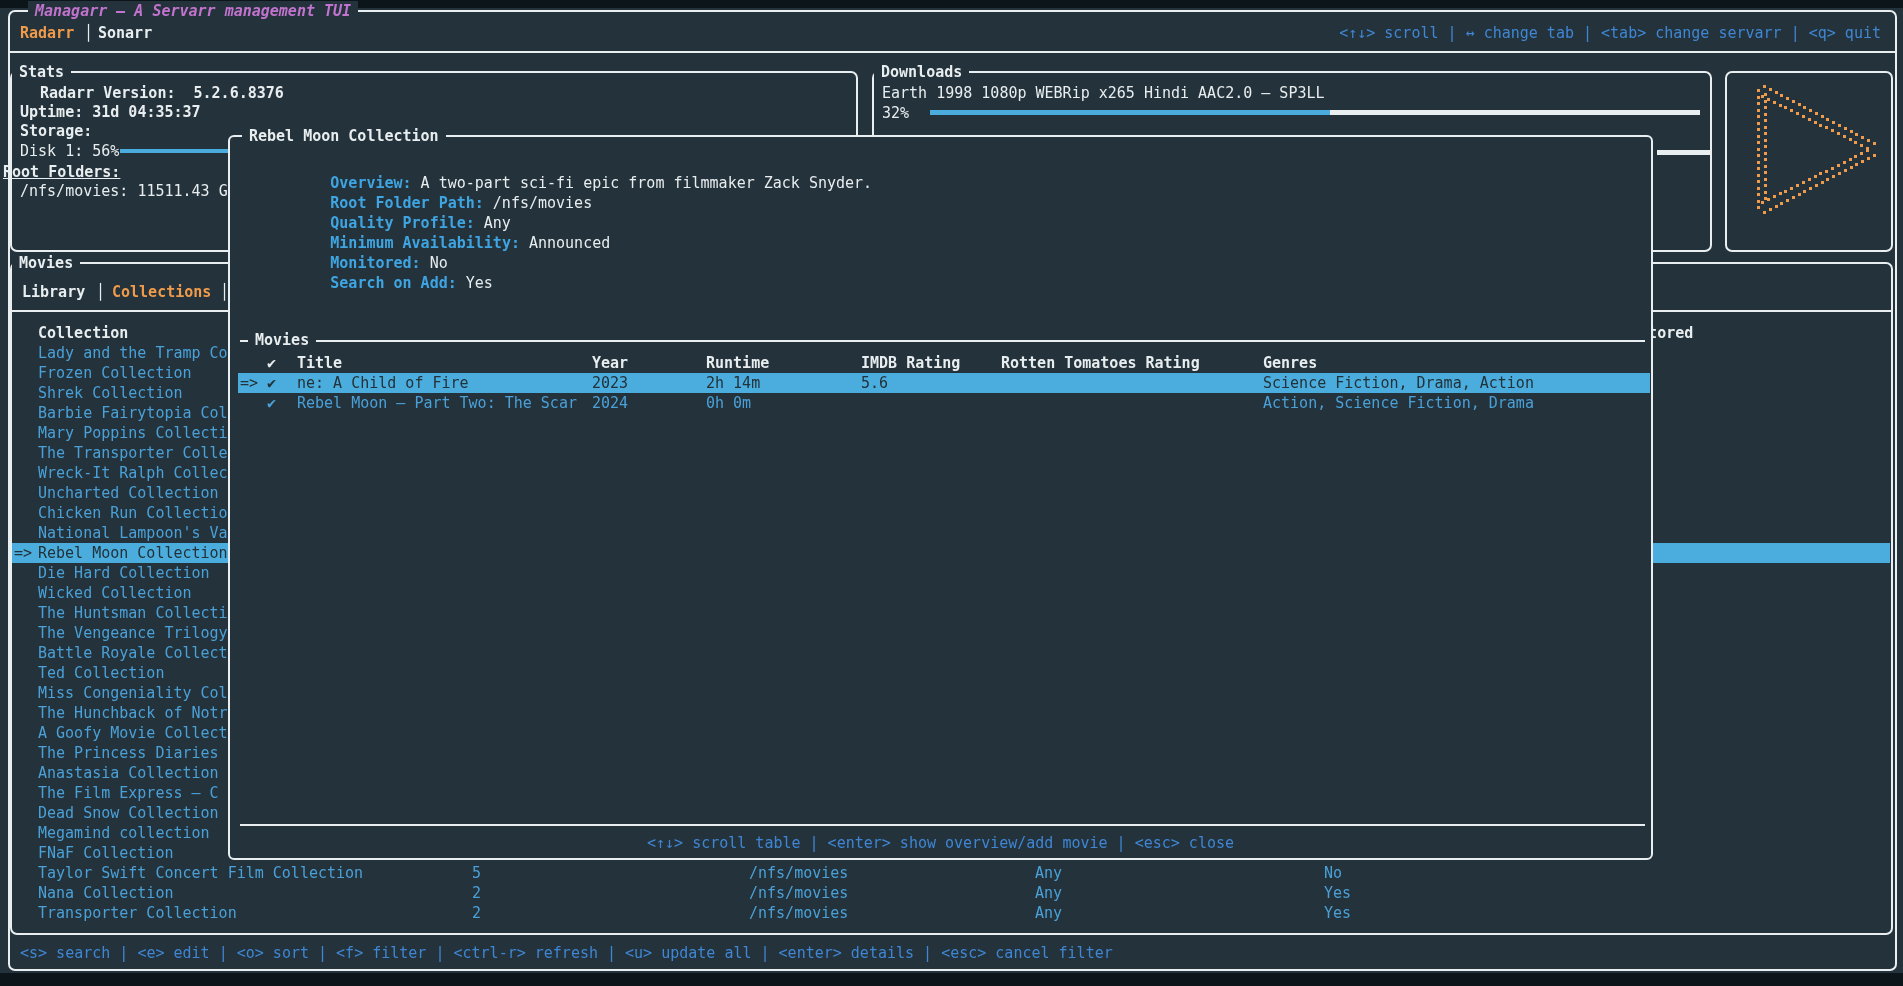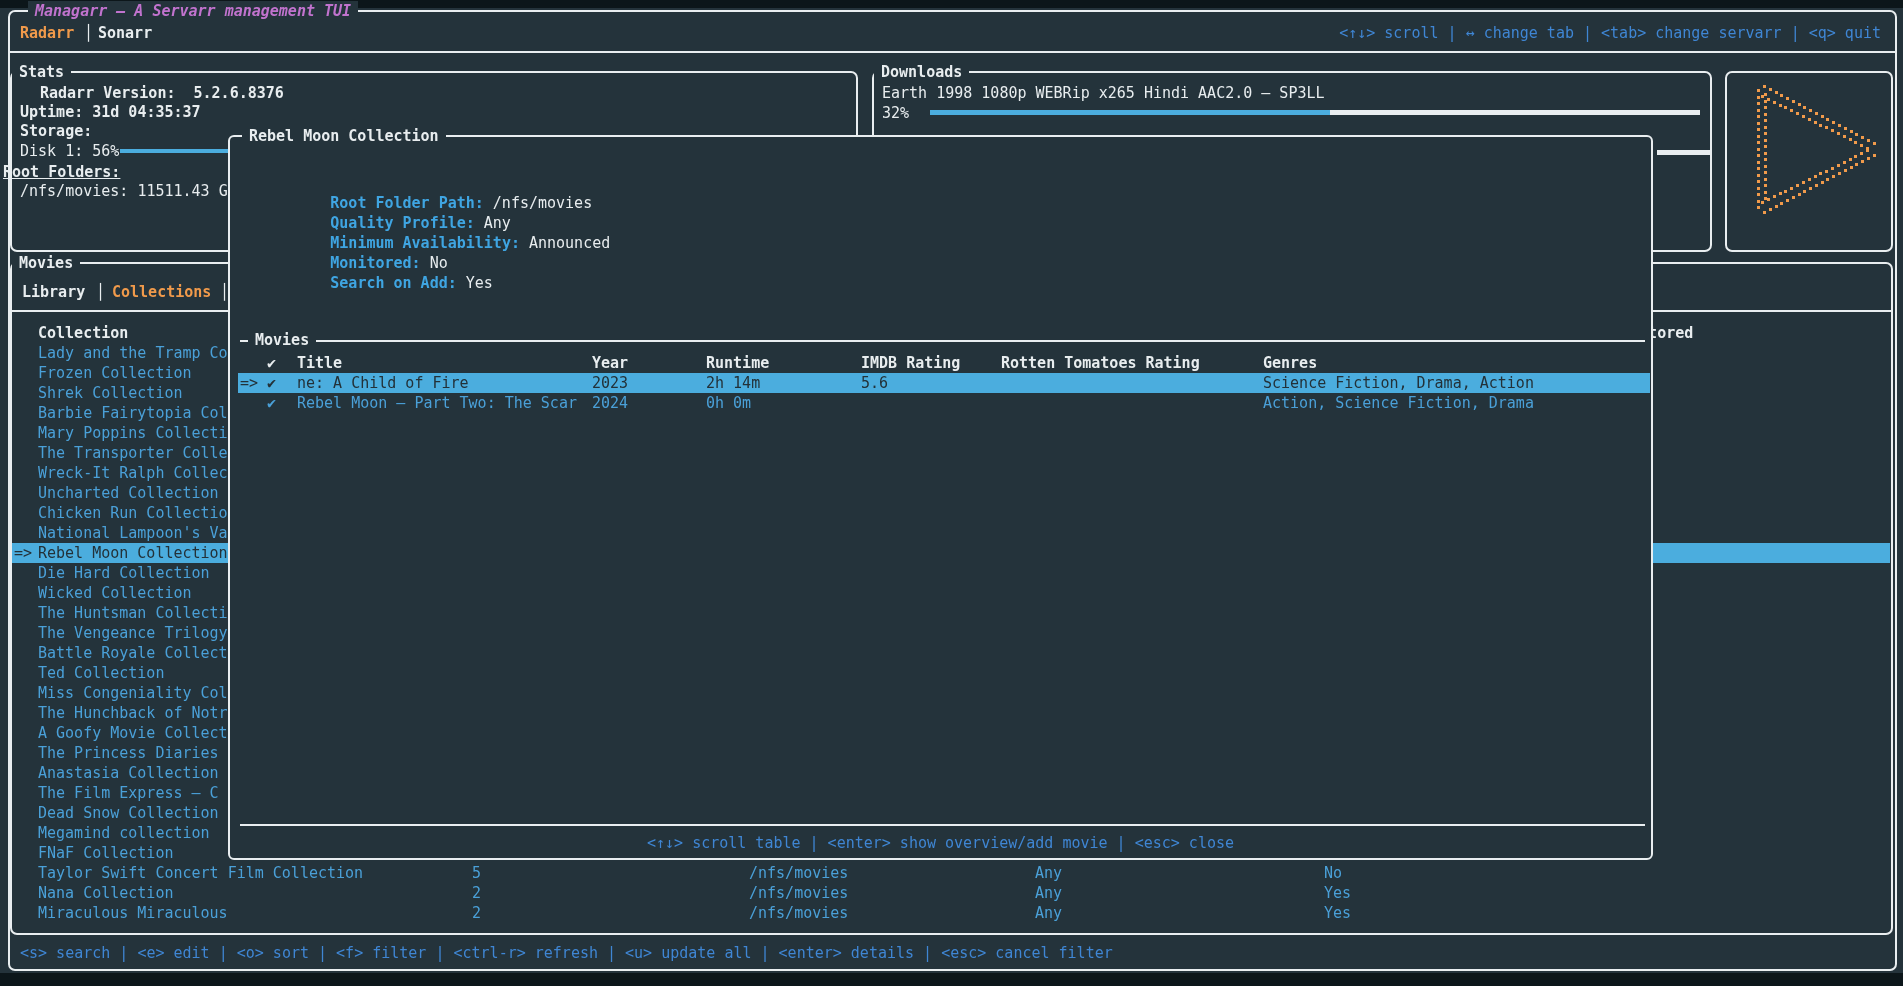--- a/index.html
+++ b/index.html
@@ -433,35 +433,38 @@
       <div class="c-row" style="top: 875px;">
         <span class="c-marker"></span>
         <span class="c-name">Nana Collection</span>
         <span class="c-count">2</span>
         <span class="c-path">/nfs/movies</span>
         <span class="c-quality">Any</span>
         <span class="c-monitored">Yes</span>
       </div>
       <div class="c-row" style="top: 895px;">
         <span class="c-marker"></span>
-        <span class="c-name">Miraculous Miraculous</span>
+        <span class="c-name">Transporter Collection</span>
         <span class="c-count">2</span>
         <span class="c-path">/nfs/movies</span>
         <span class="c-quality">Any</span>
         <span class="c-monitored">Yes</span>
       </div>
     </div>
 
   <div class="line kb" style="left:20px;top:935px;">&lt;s&gt; search | &lt;e&gt; edit | &lt;o&gt; sort | &lt;f&gt; filter | &lt;ctrl-r&gt; refresh | &lt;u&gt; update all | &lt;enter&gt; details | &lt;esc&gt; cancel filter</div>
 
   <div class="modal">
     <span class="box-title" style="left:12px;">Rebel Moon Collection</span>
 
     <div style="position:absolute;left:0;top:0;width:100%;height:140px;">
 
+    <div class="m-field" style="top: 16px;">
+          <span class="lbl">Overview:</span><span>A two-part sci-fi epic from filmmaker Zack Snyder.</span>
+        </div>
         <div class="m-field" style="top: 36px;">
           <span class="lbl">Root Folder Path:</span><span>/nfs/movies</span>
         </div>
         <div class="m-field" style="top: 56px;">
           <span class="lbl">Quality Profile:</span><span>Any</span>
         </div>
         <div class="m-field" style="top: 76px;">
           <span class="lbl">Minimum Availability:</span><span>Announced</span>
         </div>
         <div class="m-field" style="top: 96px;">

